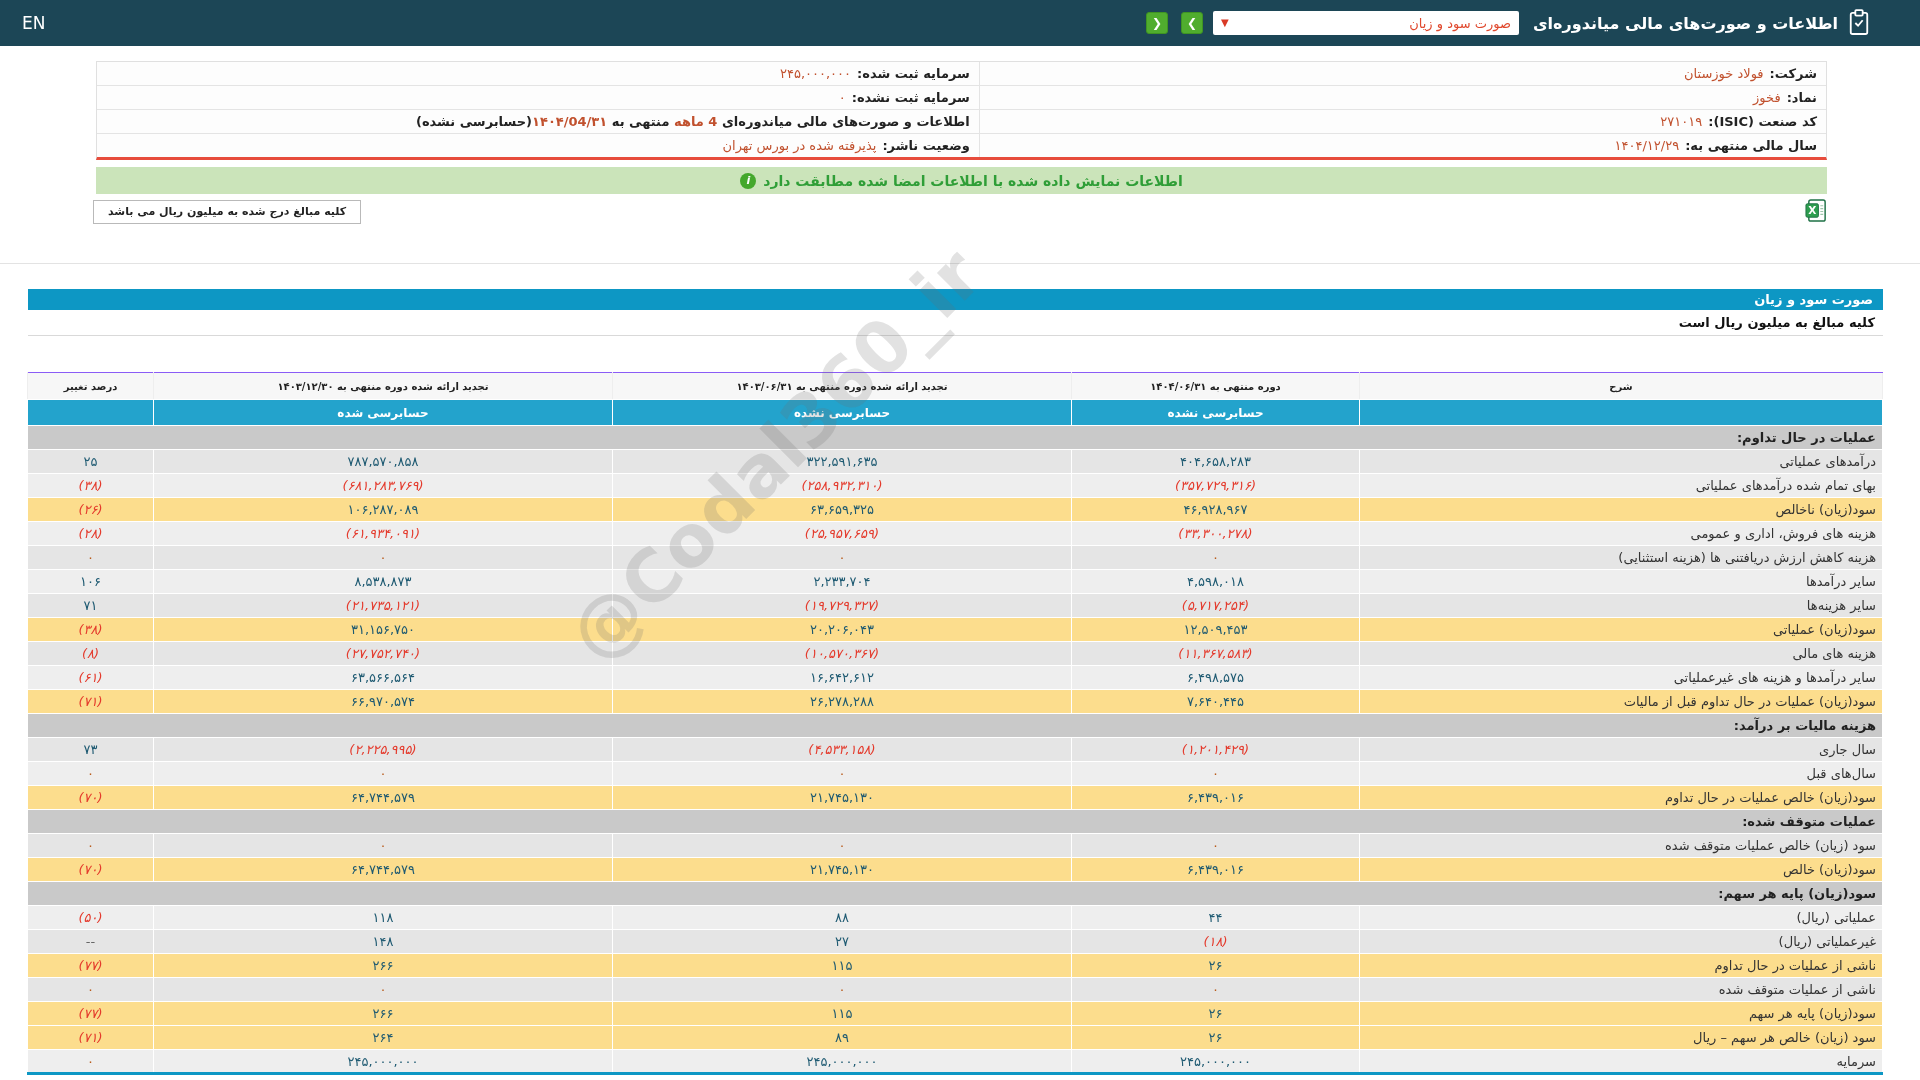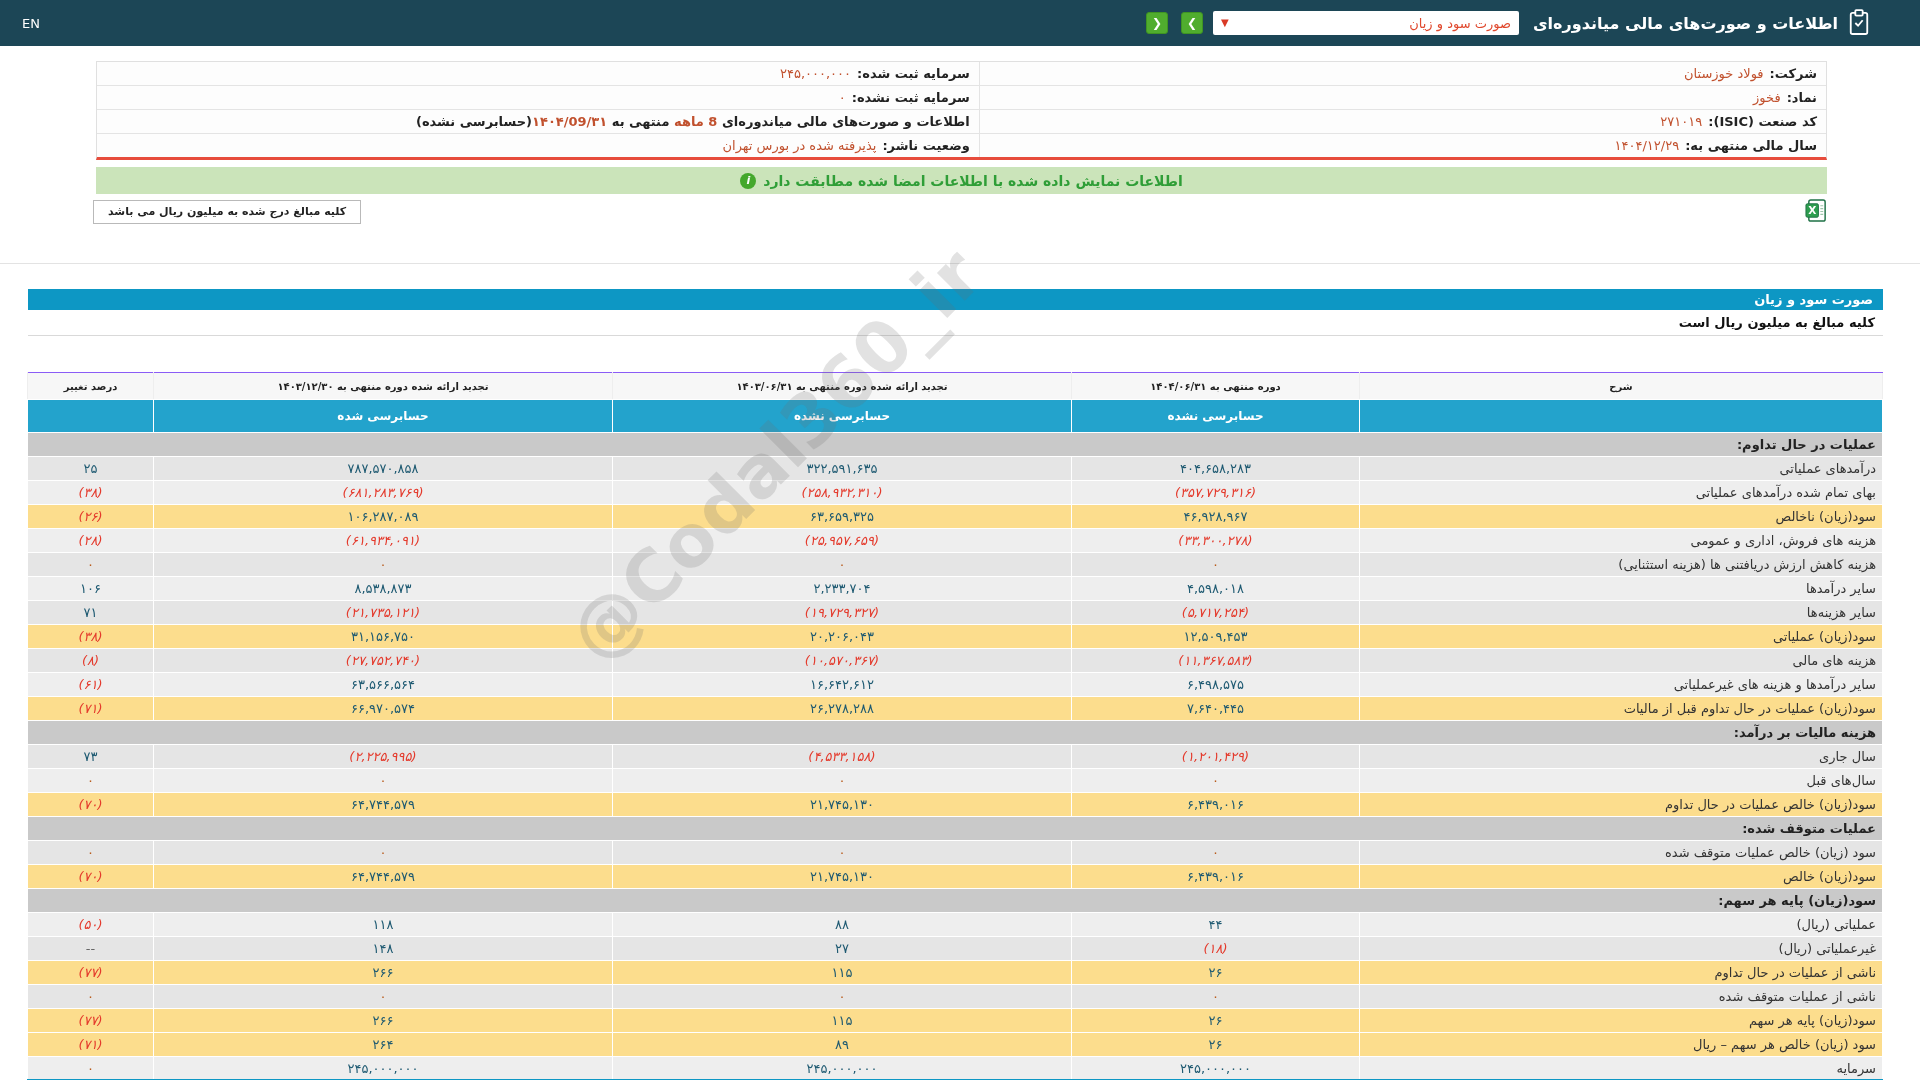--- a/index.html
+++ b/index.html
@@ -20,21 +20,21 @@
   }
   .select-value{color:#e0492e;font-size:13px;white-space:nowrap;}
   .select-caret{color:#d93a26;font-size:10px;line-height:1;}
   .navbtn{
     width:22px;height:22px;background:#50ad2e;border:1px solid #3f9422;border-radius:3px;
     color:#fff;font-size:12px;font-weight:bold;display:flex;align-items:center;justify-content:center;
     cursor:pointer;flex:0 0 auto;padding:0;font-family:"DejaVu Sans",sans-serif;
   }
   .navbtn + .navbtn{margin-right:3px;}
   .topbar-spacer{flex:1 1 auto;}
-  .lang{color:#ffffff;font-size:13px;text-decoration:none;cursor:pointer;}
+  .lang{color:#ffffff;font-size:17px;text-decoration:none;cursor:pointer;}
   
   .info-table{
     position:absolute;top:61px;right:93px;left:96px;
     border:1px solid #e0e0e0;border-bottom:3px solid #e74c3c;background:#fdfdfd;
   }
   .info-row{display:flex;border-bottom:1px solid #e4e4e4;height:23px;}
   .info-row:last-child{border-bottom:none;}
   .info-cell{display:flex;align-items:center;padding:0 9px;font-size:13px;box-sizing:border-box;white-space:nowrap;}
   .info-cell.rightcol{width:49%;border-left:1px solid #e4e4e4;}
   .info-cell.leftcol{width:51%;}
@@ -68,21 +68,21 @@
   .stmt-note{
     height:25px;line-height:25px;background:#fff;color:#111;font-weight:bold;font-size:13px;
     padding:0 8px;text-align:right;border-bottom:1px solid #d9d9d9;margin-bottom:36px;
   }
   table.stmt{width:100%;border-collapse:collapse;table-layout:fixed;border-bottom:3px solid #0d97c4;}
   table.stmt th,table.stmt td{border:1px solid #ffffff;box-sizing:border-box;overflow:hidden;white-space:nowrap;}
   tr.h1 th{
     height:27px;background:#f7f7f7;color:#222;font-size:10px;font-weight:bold;text-align:center;
     border-top:1px solid #8b5cf6;border-right:1px solid #eee;border-left:1px solid #eee;
   }
-  tr.h2 th{height:33px;background:#23a3cc;color:#fff;font-size:12px;font-weight:bold;text-align:center;}
+  tr.h2 th{height:26px;background:#23a3cc;color:#fff;font-size:12px;font-weight:bold;text-align:center;}
   table.stmt td{height:24px;font-size:13px;padding:0 6px;}
   td.c-desc{text-align:right;color:#333;}
   td.num{text-align:center;direction:ltr;color:#1d5971;}
   td.num.neg{color:#e43a2c;font-style:italic;}
   td.num.zero{color:#b95c1c;}
   td.num.dash{color:#666;}
   tr.bg-blue td{background:#e5e5e5;}
   tr.bg-gray td{background:#eeeeee;}
   tr.bg-yellow td{background:#fcdd8d;}
   tr.section td{background:#c9c9c9;color:#222;font-weight:bold;text-align:right;padding:0 6px;}
@@ -134,23 +134,23 @@
       <span class="info-value">۰</span>
     </div>
   </div>
   <div class="info-row">
     <div class="info-cell rightcol">
       <span class="info-label">کد صنعت (ISIC):</span>
       <span class="info-value">۲۷۱۰۱۹</span>
     </div>
     <div class="info-cell leftcol info-mixed">
       <span>اطلاعات و صورت‌های مالی میاندوره‌ای</span>&nbsp;
-      <span class="hl">8 ماهه</span>&nbsp;
+      <span class="hl">4 ماهه</span>&nbsp;
       <span>منتهی به</span>&nbsp;
-      <span class="hl">۱۴۰۴/09/۳۱</span>
+      <span class="hl">۱۴۰۴/04/۳۱</span>
       <span>(حسابرسی نشده)</span>
     </div>
   </div>
   <div class="info-row">
     <div class="info-cell rightcol">
       <span class="info-label">سال مالی منتهی به:</span>
       <span class="info-value">۱۴۰۴/۱۲/۲۹</span>
     </div>
     <div class="info-cell leftcol">
       <span class="info-label">وضعیت ناشر:</span>

